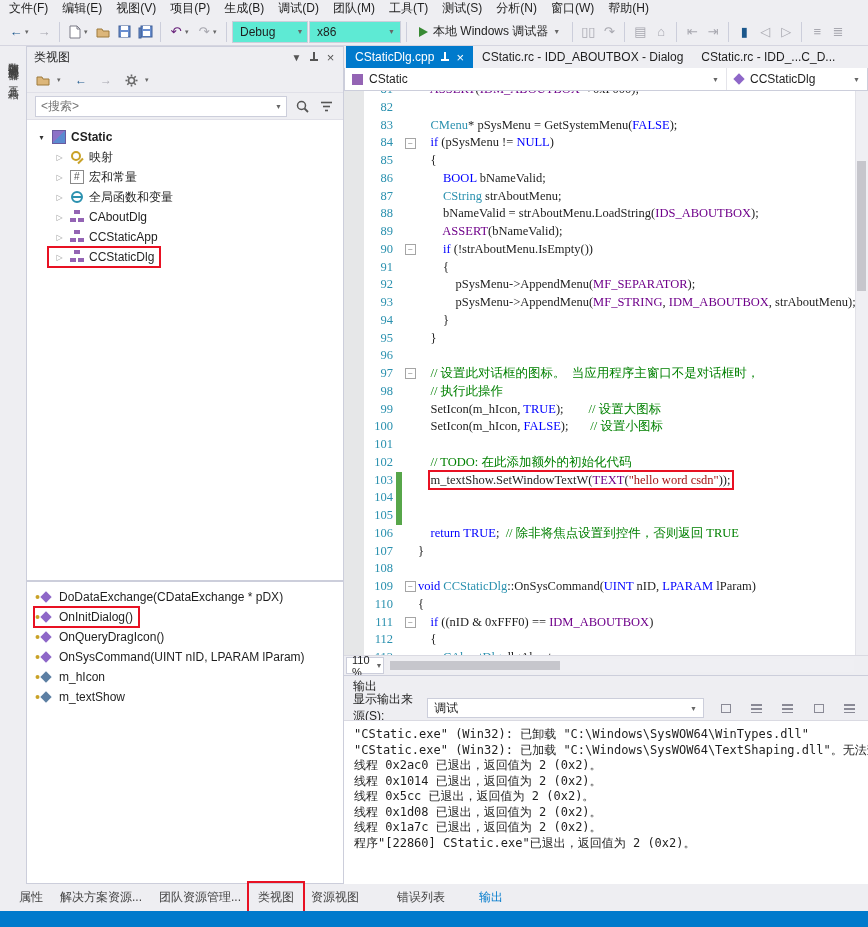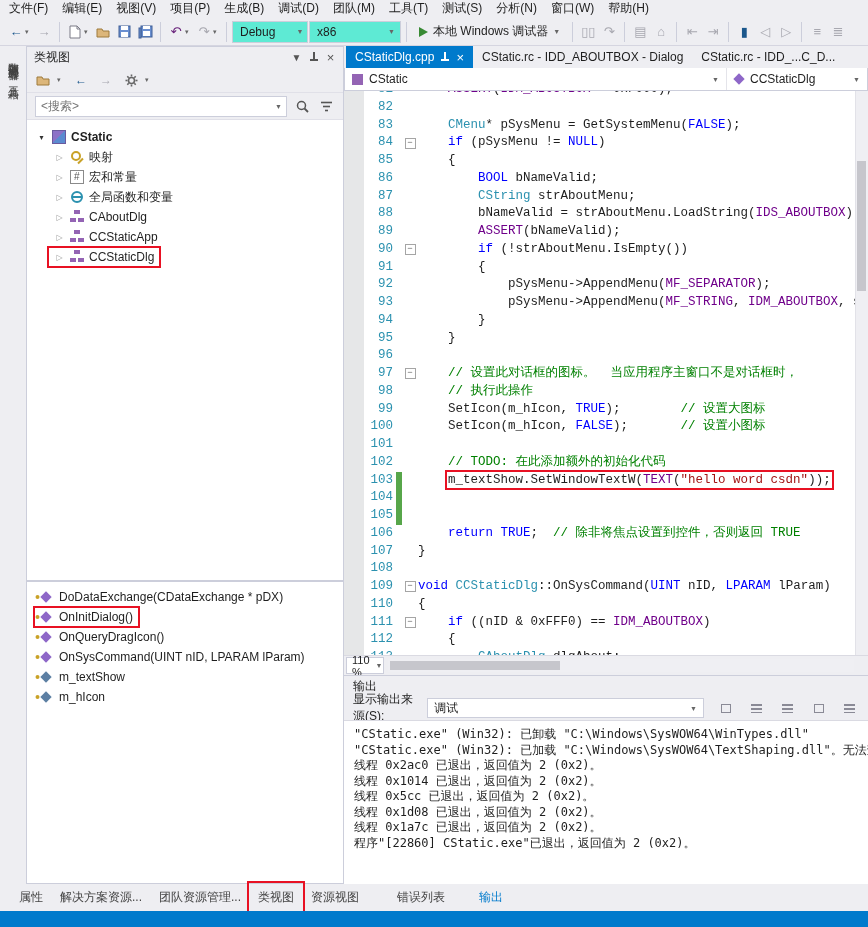--- a/index.html
+++ b/index.html
@@ -81,21 +81,21 @@
   .navbar{height:23px;flex:none;background:#FFF;border:1px solid #CCCEDB;border-top:none;display:flex;align-items:stretch}
   .navseg{display:flex;align-items:center;gap:6px;padding:0 7px}
   .navseg.left{width:382px;border-right:1px solid #E4E4EA}
   .navseg.right{flex:1}
   .nav-caret{margin-left:auto;font-size:7px;color:#666}
   .nico{width:11px;height:11px;position:relative;flex:none}
   .nico.scope{background:#9464B4}
   .nico.member{background:#8E67C8;width:8px;height:8px;margin:1px;transform:rotate(45deg)}
 
   .codearea{height:564px;flex:none;position:relative;overflow:hidden;background:#FFF;
-            font-family:Liberation Mono, monospace;font-size:12.5px}
+            font-family:Liberation Serif, serif;font-size:12.5px}
   .codelines{margin-top:-10px}
   .code-line{display:flex;height:17.75px;line-height:17.75px;white-space:pre}
   .gut{width:20px;background:#E6E7E8;flex:none}
   .ln{width:32px;flex:none;text-align:right;color:#2B91AF;padding-right:3px}
   .chg{width:6px;flex:none}
   .chg.on{background:#57A64A}
   .fold{width:16px;flex:none;display:flex;align-items:center;justify-content:center}
   .foldbox{width:11px;height:11px;border:1px solid #A5A5A5;background:#FFF;color:#666;font-size:9px;line-height:9px;text-align:center}
   .codetext{flex:none}
   .tk-k{color:#0000FF}.tk-t{color:#2B91AF}.tk-c{color:#008000}.tk-s{color:#A31515}.tk-m{color:#6F008A}.tk-p{color:#1E1E1E}
@@ -350,27 +350,27 @@
         </div>
         <div class="mem-row">
           <span class="mem-inner">
             <span class="mico mi-method"></span>
             <span class="mlabel">OnSysCommand(UINT nID, LPARAM lParam)</span>
           </span>
         </div>
         <div class="mem-row">
           <span class="mem-inner">
             <span class="mico mi-field"></span>
-            <span class="mlabel">m_textShow</span>
+            <span class="mlabel">m_hIcon</span>
           </span>
         </div>
         <div class="mem-row">
           <span class="mem-inner">
             <span class="mico mi-field"></span>
-            <span class="mlabel">m_hIcon</span>
+            <span class="mlabel">m_textShow</span>
           </span>
         </div>
       </div>
   </div>
 
   <div class="editorcol">
     <div class="tabbar">
         <div class="dtab active">
           <span class="dtab-label">CStaticDlg.cpp</span>
           <span class="dtab-pin"></span>

